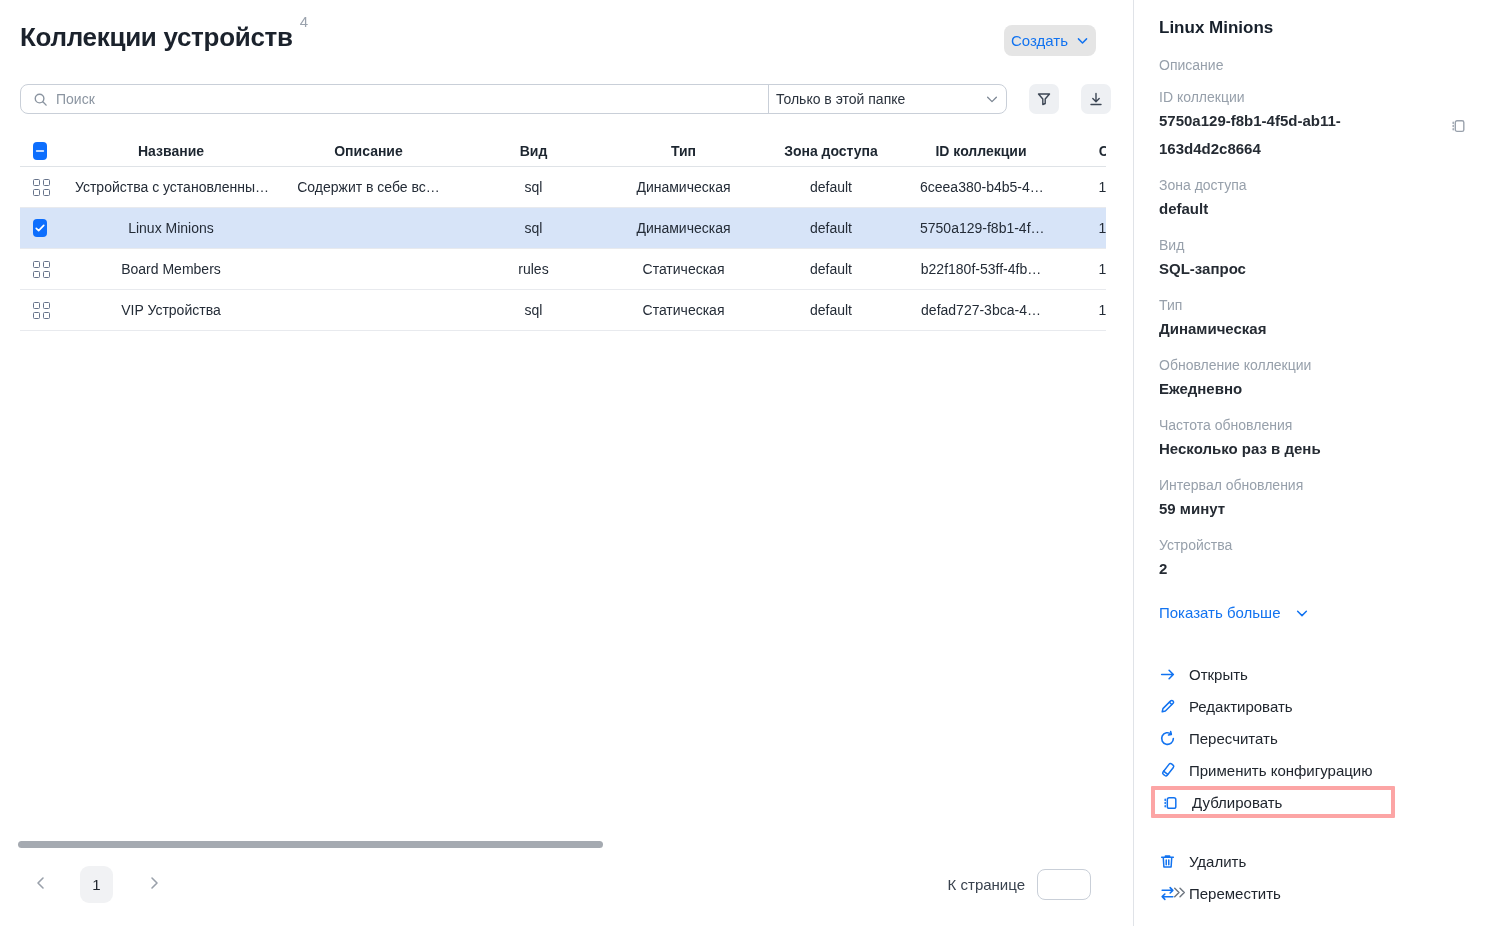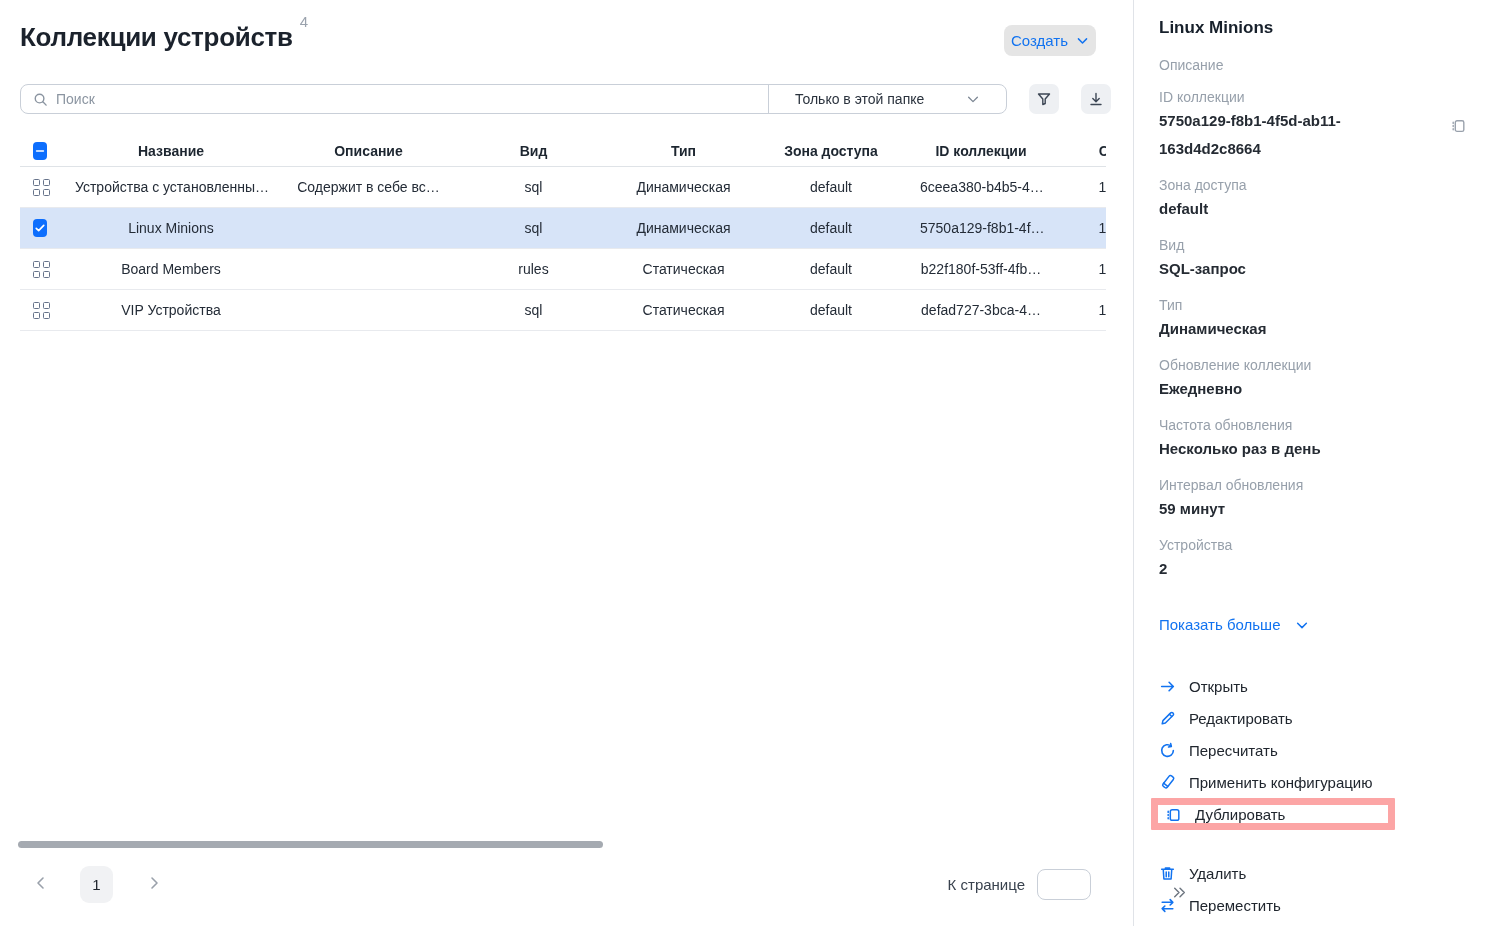--- a/index.html
+++ b/index.html
@@ -24,21 +24,21 @@
   .toolbar { position:absolute; left:20px; top:84px; width:1091px; height:30px;
     display:flex; align-items:flex-start; gap:22px; }
   .search-combo { flex:1; height:30px; border:1px solid #c9cfd8; border-radius:8px;
     display:flex; align-items:stretch; overflow:hidden; background:#fff; }
   .search-field { flex:1; display:flex; align-items:center; gap:8px; padding:0 12px; }
   .search-field svg { stroke:#8b95a1; flex:none; }
   .search-field input { border:none; outline:none; flex:1; font-size:14px;
     font-family:inherit; color:#222b36; background:transparent; }
   .search-field input::placeholder { color:#8b95a1; }
   .scope-select { width:238px; border-left:1px solid #c9cfd8; display:flex;
-    align-items:center; justify-content:space-between; padding:0 26px; font-size:14px;
+    align-items:center; justify-content:space-between; padding:0 7px; font-size:14px;
     color:#2a323d; cursor:pointer; }
   .scope-select svg { stroke:#7d8794; }
   .icon-btn { width:30px; height:30px; flex:none; background:#eef0f3; border:none;
     border-radius:7px; display:flex; align-items:center; justify-content:center;
     cursor:pointer; }
   .icon-btn svg { stroke:#3c4654; }
 
   
   .table { position:absolute; left:20px; top:135px; width:1086px; overflow:hidden; }
   .trow, .thead { display:flex; align-items:center; width:1170px; }
@@ -83,32 +83,32 @@
     border-left:1px solid #e0e3e8; padding:18px 24px 0 25px; background:#fff; }
   .panel-title { font-size:17px; font-weight:700; color:#17202b; margin-bottom:17px; }
   .pfield { margin-top:12px; position:relative; }
   .pfield .flabel { font-size:14px; color:#97a0ab; line-height:20px; }
   .pfield .fvalue { font-size:15px; font-weight:600; color:#252b33; line-height:28px;
     width:255px; word-break:break-word; }
   .copy-btn { position:absolute; right:-4px; top:30px; background:none; border:none;
     cursor:pointer; display:flex; }
   .copy-btn svg { stroke:#99a1ac; }
 
-  .show-more { margin-top:33px; background:none; border:none; display:flex;
+  .show-more { margin-top:21px; background:none; border:none; display:flex;
     align-items:center; gap:15px; color:#1273f0; font-size:15px; font-weight:500;
     font-family:inherit; cursor:pointer; padding:0; }
   .show-more svg { stroke:#1273f0; }
 
   .actions { margin-top:37px; }
   .actions.secondary { margin-top:27px; }
   .action { height:32px; display:flex; align-items:center; gap:13px; font-size:15px;
     color:#20262e; cursor:pointer; }
   .action svg { stroke:#1273f0; flex:none; }
   .action.highlighted { width:244px; margin-left:-8px; padding-left:7px;
-    border:7px solid #fca5a5; border-radius:1px; }
+    border:4px solid #fca5a5; border-radius:1px; }
 
   .collapse-btn { position:absolute; left:37px; bottom:25px; background:none;
     border:none; cursor:pointer; display:flex; }
   .collapse-btn svg { stroke:#6e7680; }
 </style>
 </head>
 <body>
 
 <div class="app">
 

